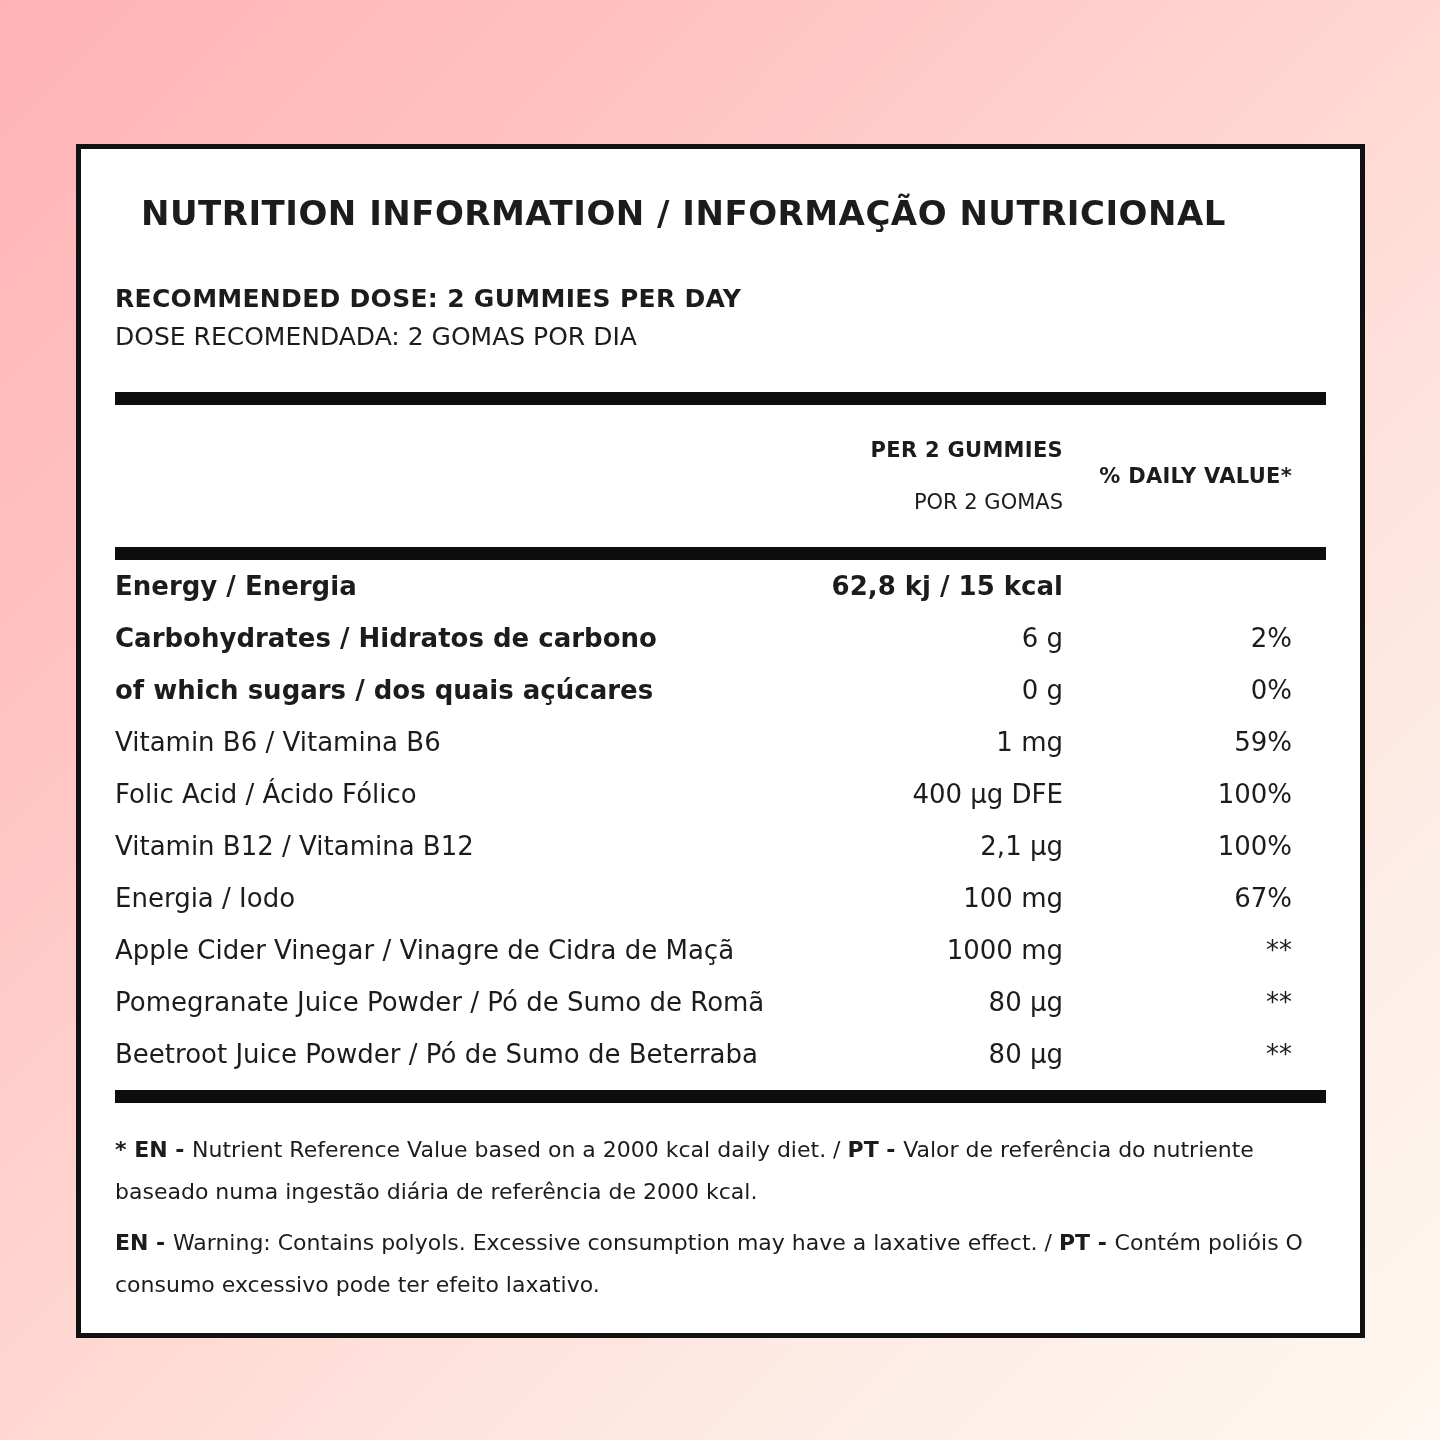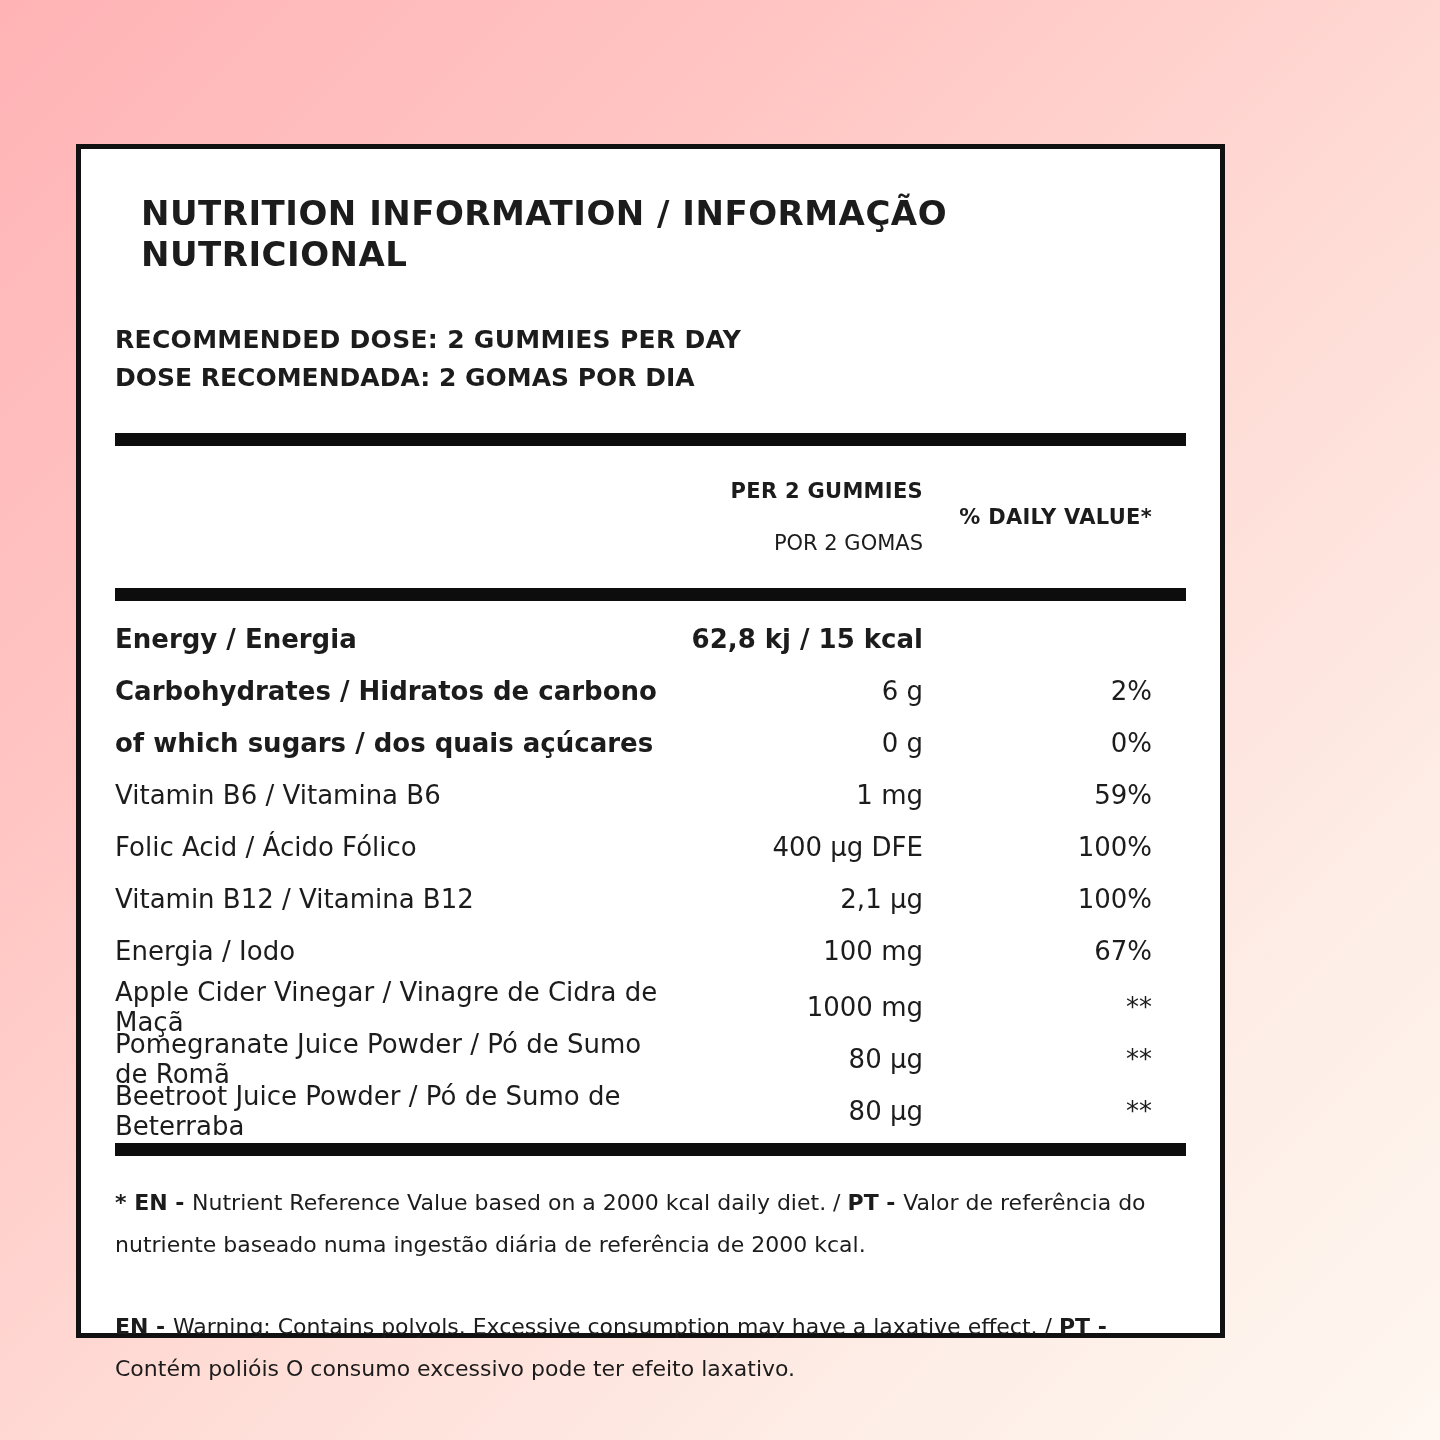--- a/index.html
+++ b/index.html
@@ -7,63 +7,63 @@
   body {
     font-family: "DejaVu Sans", "Liberation Sans", sans-serif;
     color: #1c1c1c;
     background: linear-gradient(135deg, #ffb3b5 0%, #ffc6c4 30%, #ffdcd6 55%, #fdeee7 80%, #fff7f1 100%);
     position: relative;
     overflow: hidden;
   }
   .card {
     position: absolute;
     left: 76px; top: 144px;
-    width: 1149px; height: 1194px;
+    width: 1289px; height: 1194px;
     background: #ffffff;
     border: 5px solid #111111;
     padding: 44px 34px 0 34px;
   }
   .title {
     font-size: 34px;
     font-weight: 700;
     letter-spacing: 0.5px;
     line-height: 41px;
     margin-left: 26px;
   }
   .dose { margin-top: 46px; }
   .dose-en { font-size: 25px; font-weight: 700; line-height: 38px; letter-spacing: 0.3px; }
-  .dose-pt { font-size: 25px; font-weight: 700; line-height: 38px; }
+  .dose-pt { font-size: 25px; font-weight: 400; line-height: 38px; }
   .rule { height: 13px; background: #0d0d0d; }
   .rule-top { margin-top: 36px; }
   .rule-mid { margin-top: 26px; }
   .rule-bottom { margin-top: 10px; }
   .grid3 {
     display: grid;
     grid-template-columns: 1fr 240px 263px;
     align-items: center;
   }
   .thead { margin-top: 26px; }
   .thead .hline { line-height: 38px; font-size: 21px; }
   .cell-amount { text-align: right; }
   .cell-dv { text-align: right; padding-right: 34px; }
   .h-en { font-weight: 700; letter-spacing: 0.3px; }
   .h-pt { font-weight: 400; margin-top: 14px; }
-  .tbody { padding-top: 12px; }
+  .tbody { padding-top: 0; }
   .row { height: 52px; font-size: 26px; }
   .row .cell-label { padding-right: 10px; }
   .row:nth-child(1) .cell-label,
   .row:nth-child(2) .cell-label,
   .row:nth-child(3) .cell-label { font-weight: 700; }
   .row:nth-child(1) .cell-amount { font-weight: 700; }
   .footnote {
     font-size: 22px;
     line-height: 42px;
   }
   .footnote-1 { margin-top: 26px; }
-  .footnote-2 { margin-top: 40px; }
+  .footnote-2 { margin-top: 9px; }
 </style>
 </head>
 <body>
 
 <div class="card">
 
   <h1 class="title">NUTRITION INFORMATION / INFORMAÇÃO NUTRICIONAL</h1>
 
   <div class="dose">
     <p class="dose-en">RECOMMENDED DOSE: 2 GUMMIES PER DAY</p>

